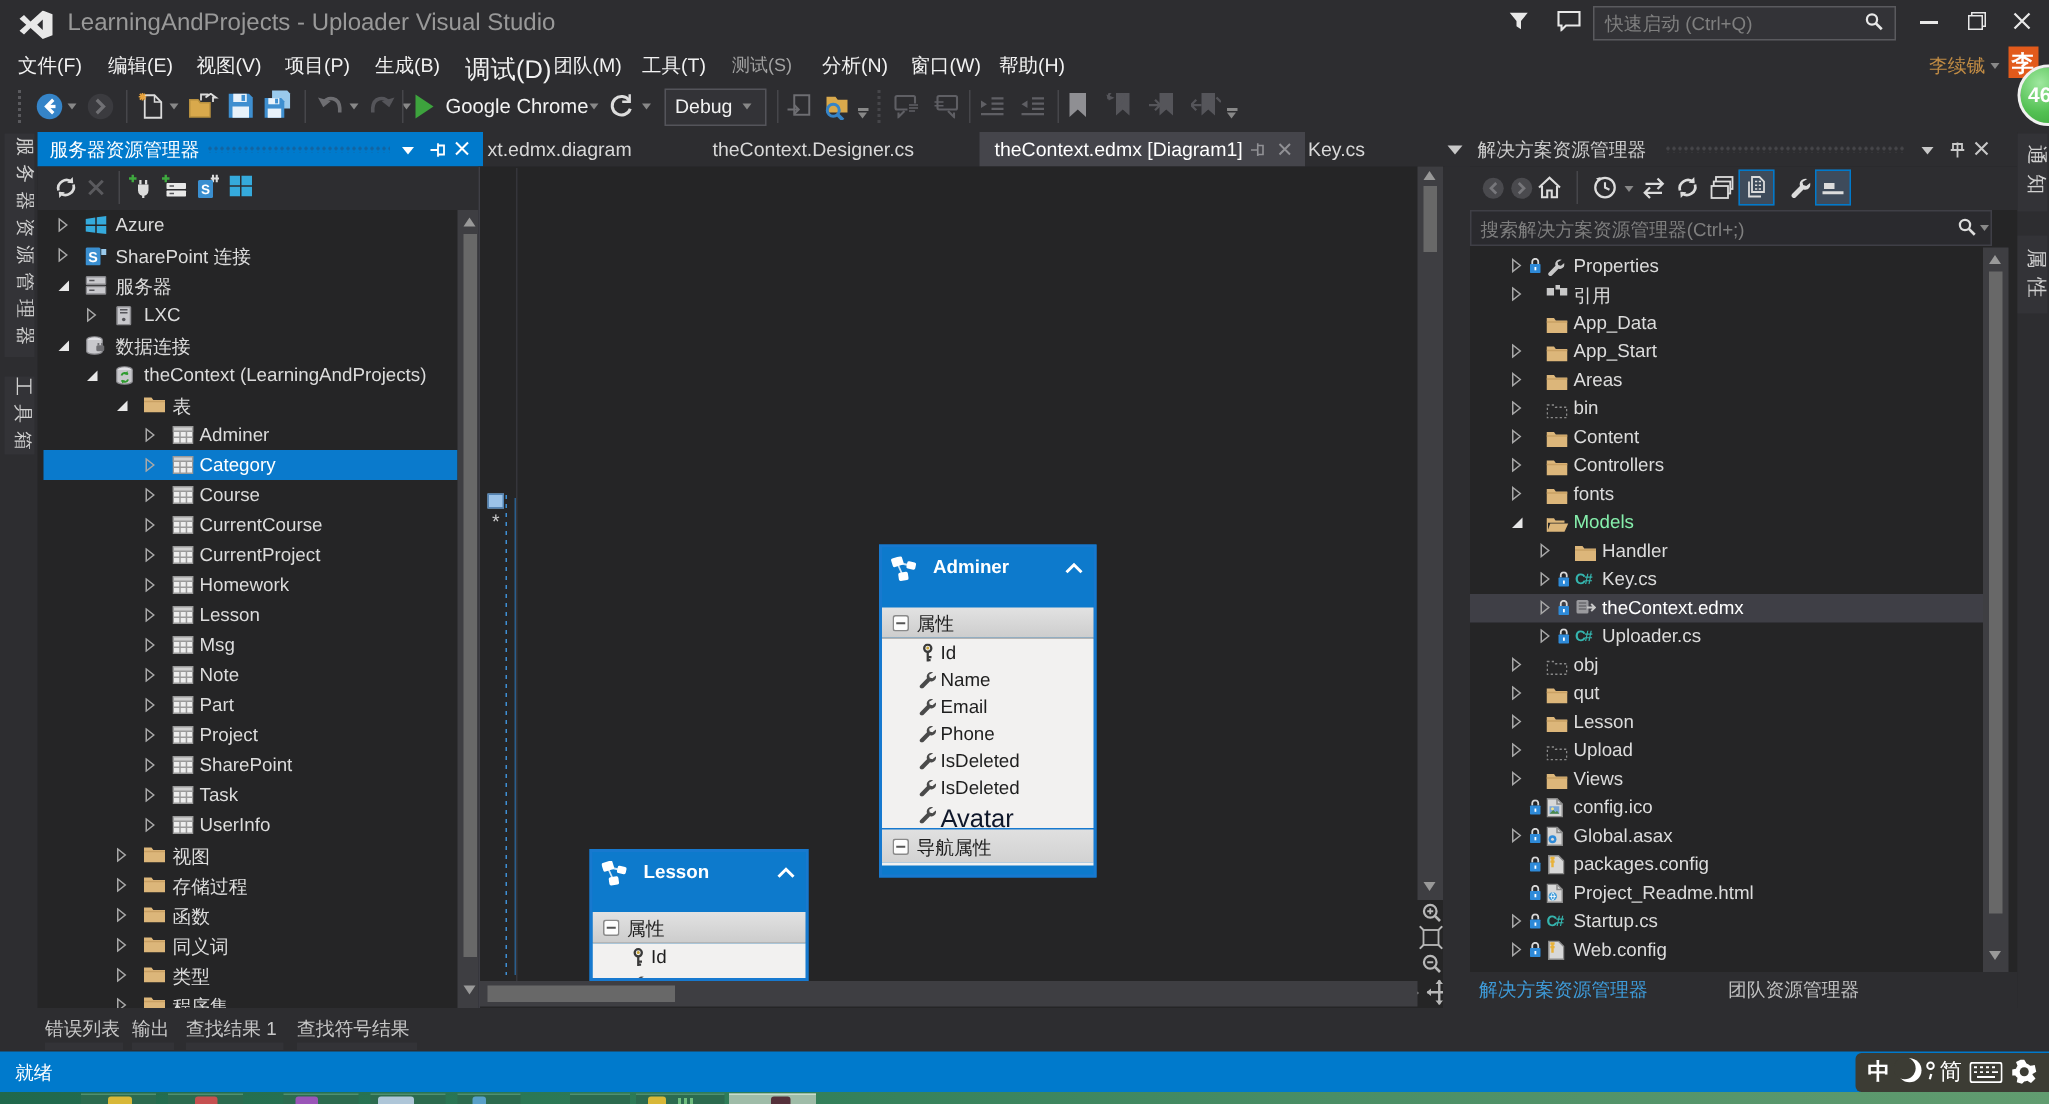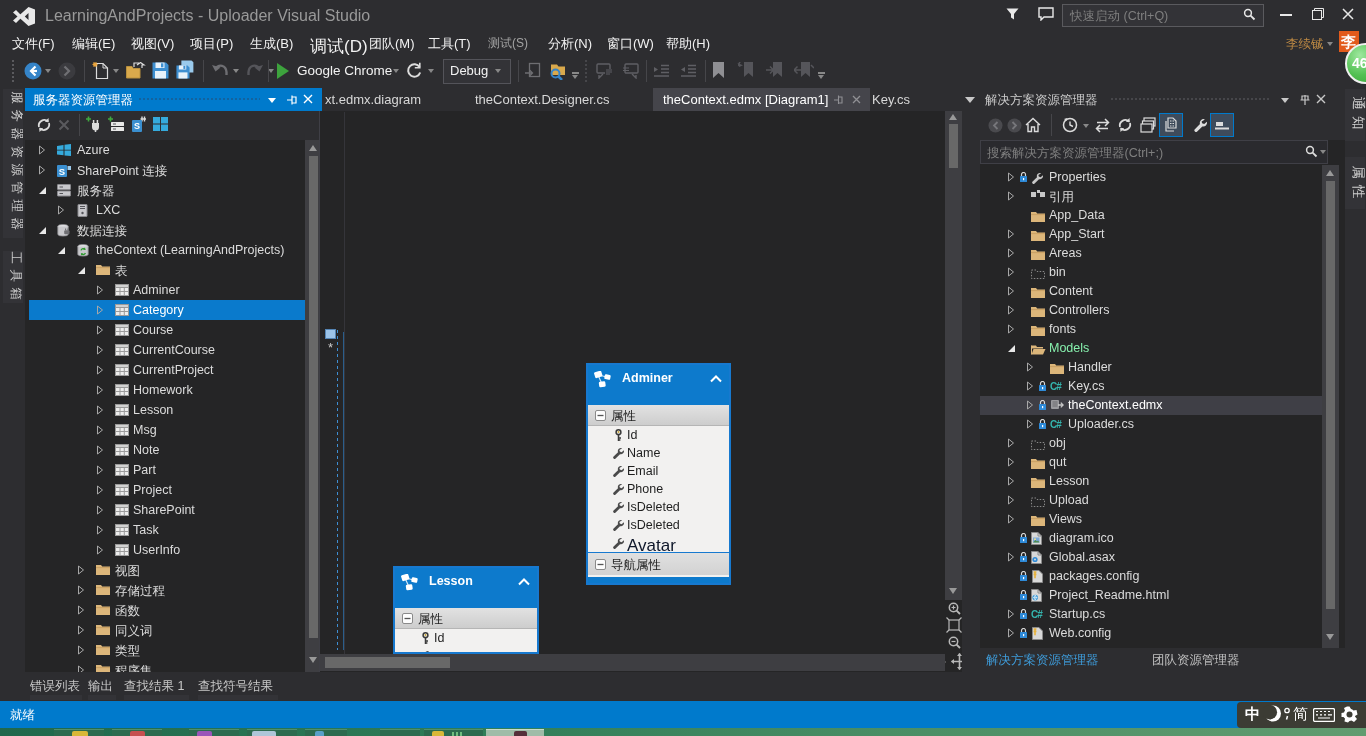--- a/index.html
+++ b/index.html
@@ -817,21 +817,21 @@
     <rect x="1" y="4" width="7" height="6" rx="0.5" fill="#2E8AD8"></rect>
     <rect x="4" y="6" width="1.2" height="2.2" fill="#fff"></rect>
   </svg>
 <svg class="abs" style="left:1031px;top:532px" width="11" height="13" viewBox="0 0 11 13">
     <path d="M0.5 0.5 L7 0.5 L10.5 4 L10.5 12.5 L0.5 12.5 Z" fill="#D8D8D8" stroke="#8A8A8A"></path>
     <path d="M7 0.5 L7 4 L10.5 4" fill="none" stroke="#8A8A8A"></path>
     <rect x="2" y="5.5" width="6.5" height="5" fill="#7BA7D7"></rect>
     <circle cx="4" cy="7.2" r="1" fill="#F2E28A"></circle>
     <path d="M2 10.5 L4.5 8 L6 9.5 L7 8.5 L8.5 10.5 Z" fill="#4C8A4C"></path>
   </svg>
-<div class="txt row-txt" style="left:1049px;top:531px;color:#DCDCDC">diagram.ico</div>
+<div class="txt row-txt" style="left:1049px;top:531px;color:#DCDCDC">config.ico</div>
 <svg class="abs" style="left:1007px;top:552px" width="8" height="10" viewBox="0 0 8 10">
     <path d="M1.5 1 L6.5 5 L1.5 9 Z" fill="none" stroke="#A8A8A8" stroke-width="1"></path>
   </svg>
 <svg class="abs" style="left:1019px;top:552px" width="9" height="11" viewBox="0 0 9 11">
     <path d="M2.5 4 L2.5 2.5 A2 2 0 0 1 6.5 2.5 L6.5 4" fill="none" stroke="#D8D8D8" stroke-width="1.2"></path>
     <rect x="1" y="4" width="7" height="6" rx="0.5" fill="#2E8AD8"></rect>
     <rect x="4" y="6" width="1.2" height="2.2" fill="#fff"></rect>
   </svg>
 <svg class="abs" style="left:1031px;top:551px" width="11" height="13" viewBox="0 0 11 13">
     <path d="M0.5 0.5 L7 0.5 L10.5 4 L10.5 12.5 L0.5 12.5 Z" fill="#D8D8D8" stroke="#8A8A8A"></path>

